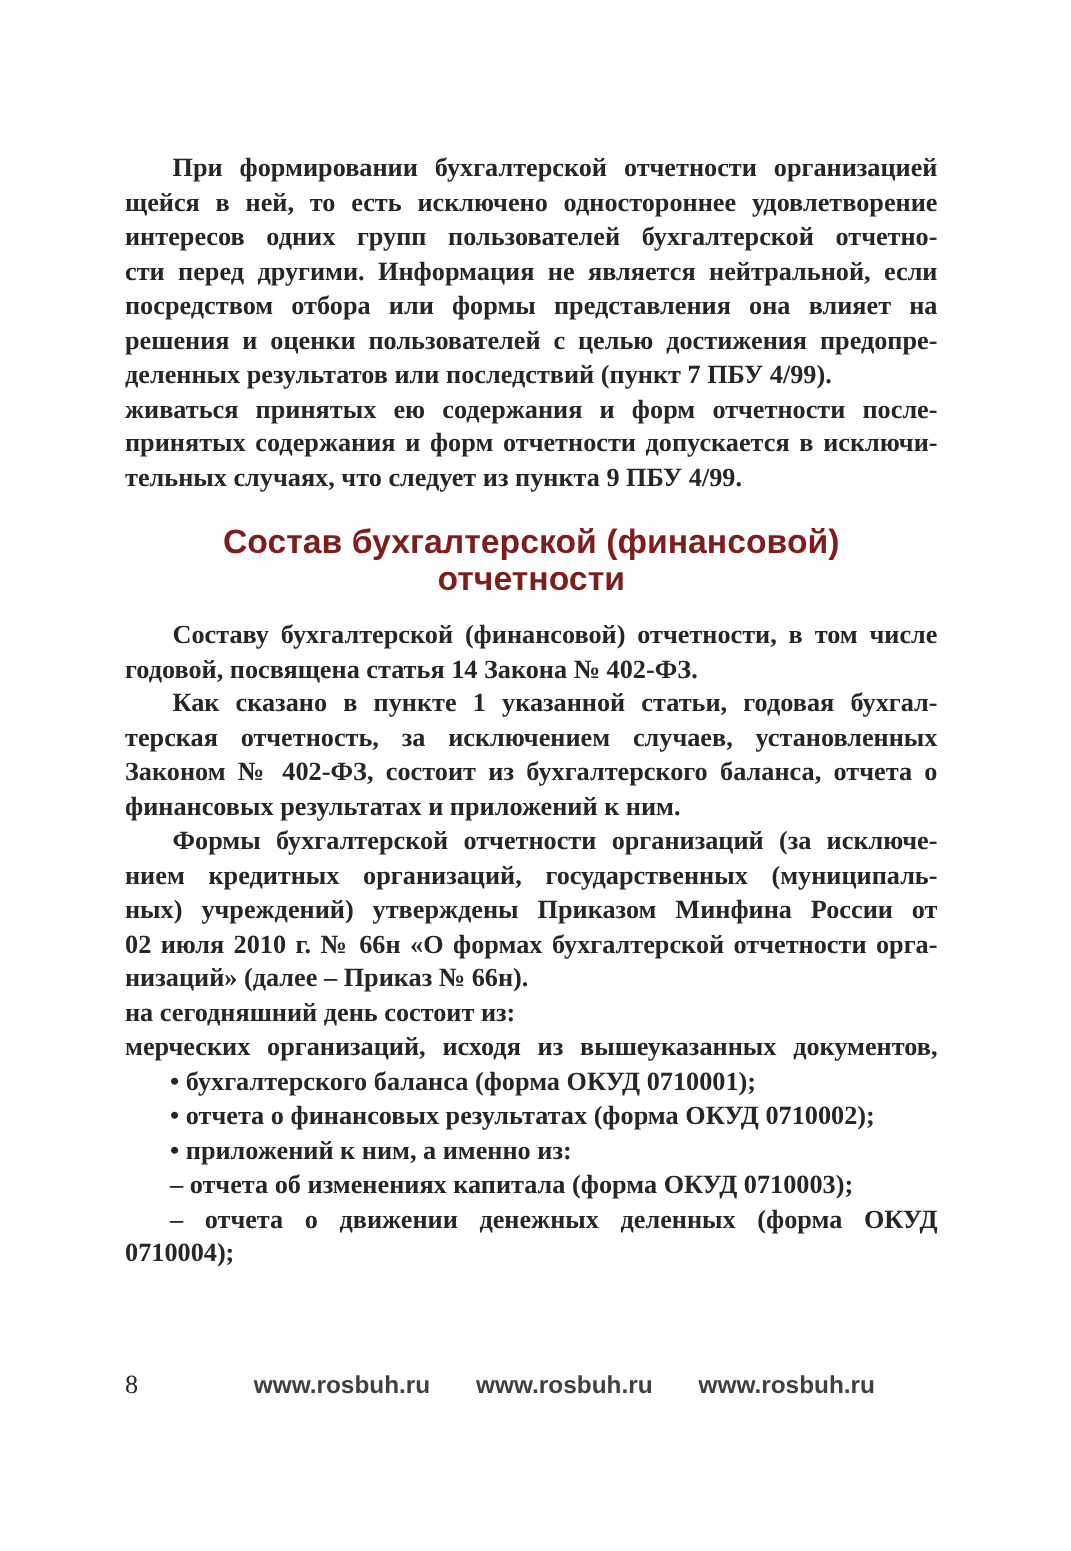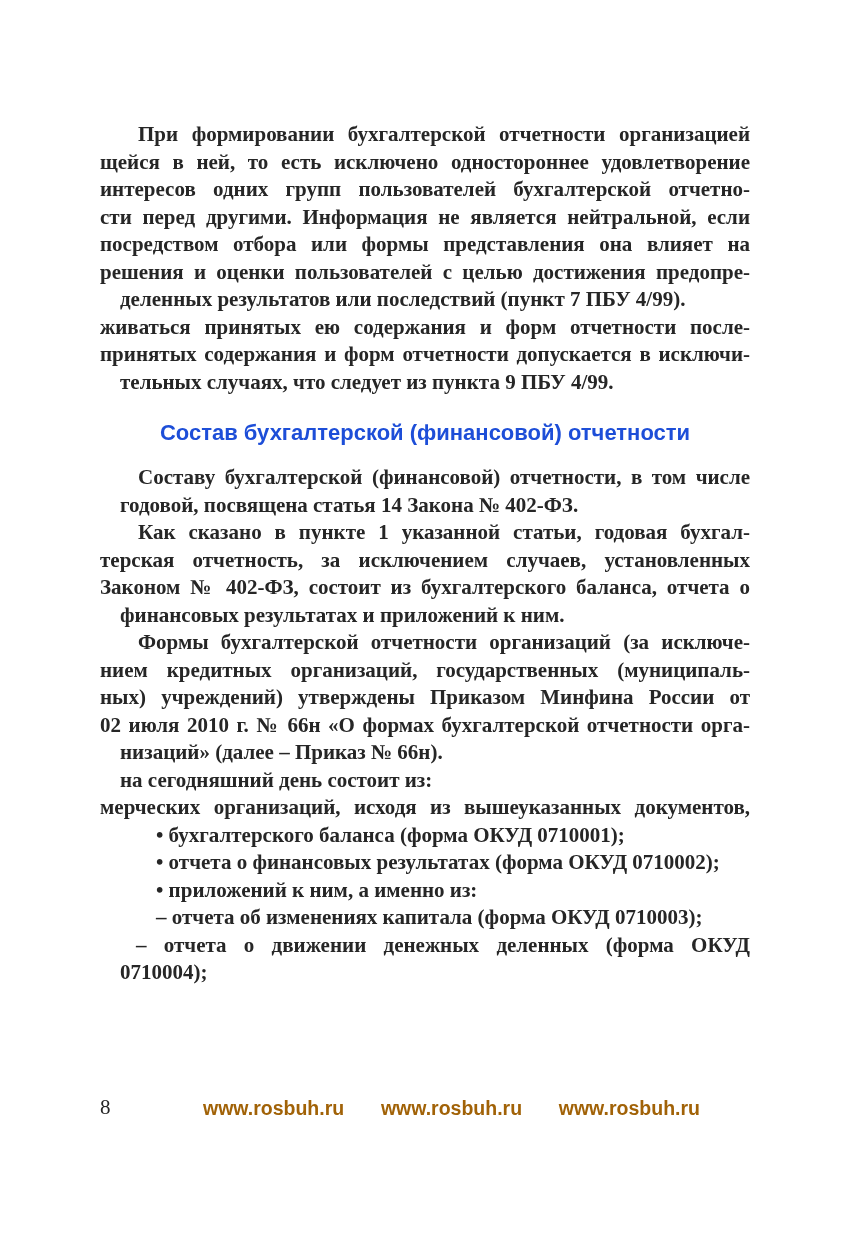--- a/index.html
+++ b/index.html
@@ -32,33 +32,32 @@
   .line {
     text-align: justify;
     text-align-last: justify;
     -moz-text-align-last: justify;
     white-space: normal;
   }
   .line.first { text-indent: 38px; }
   .line.last {
     text-align: center;
     text-align-last: left;
-    margin-left: 20px;
     -moz-text-align-last: left;
   }
   .line.item { text-indent: 36px; }
   .heading {
     font-family: "Liberation Sans", sans-serif;
     font-weight: bold;
-    font-size: 22px;
+    font-size: 27px;
     line-height: 30px;
     text-align: center;
     text-align-last: center;
     -moz-text-align-last: center;
-    color: #1d4ed8;
+    color: #7f1d1d;
     margin-top: 22px;
     margin-bottom: 16px;
   }
   .page-number {
     position: absolute;
     left: 100px;
     top: 1094px;
     font-size: 21px;
     line-height: 26px;
     color: #262626;
@@ -67,21 +66,21 @@
     position: absolute;
     left: 203px;
     top: 1096px;
     width: 497px;
     display: flex;
     justify-content: space-between;
     font-family: "Liberation Sans", sans-serif;
     font-weight: bold;
     font-size: 19.5px;
     line-height: 24px;
-    color: #a16207;
+    color: #404040;
   }
 </style>
 </head>
 <body>
 
 <div class="page">
 
   <div class="body-text">
 
     <div class="para">

